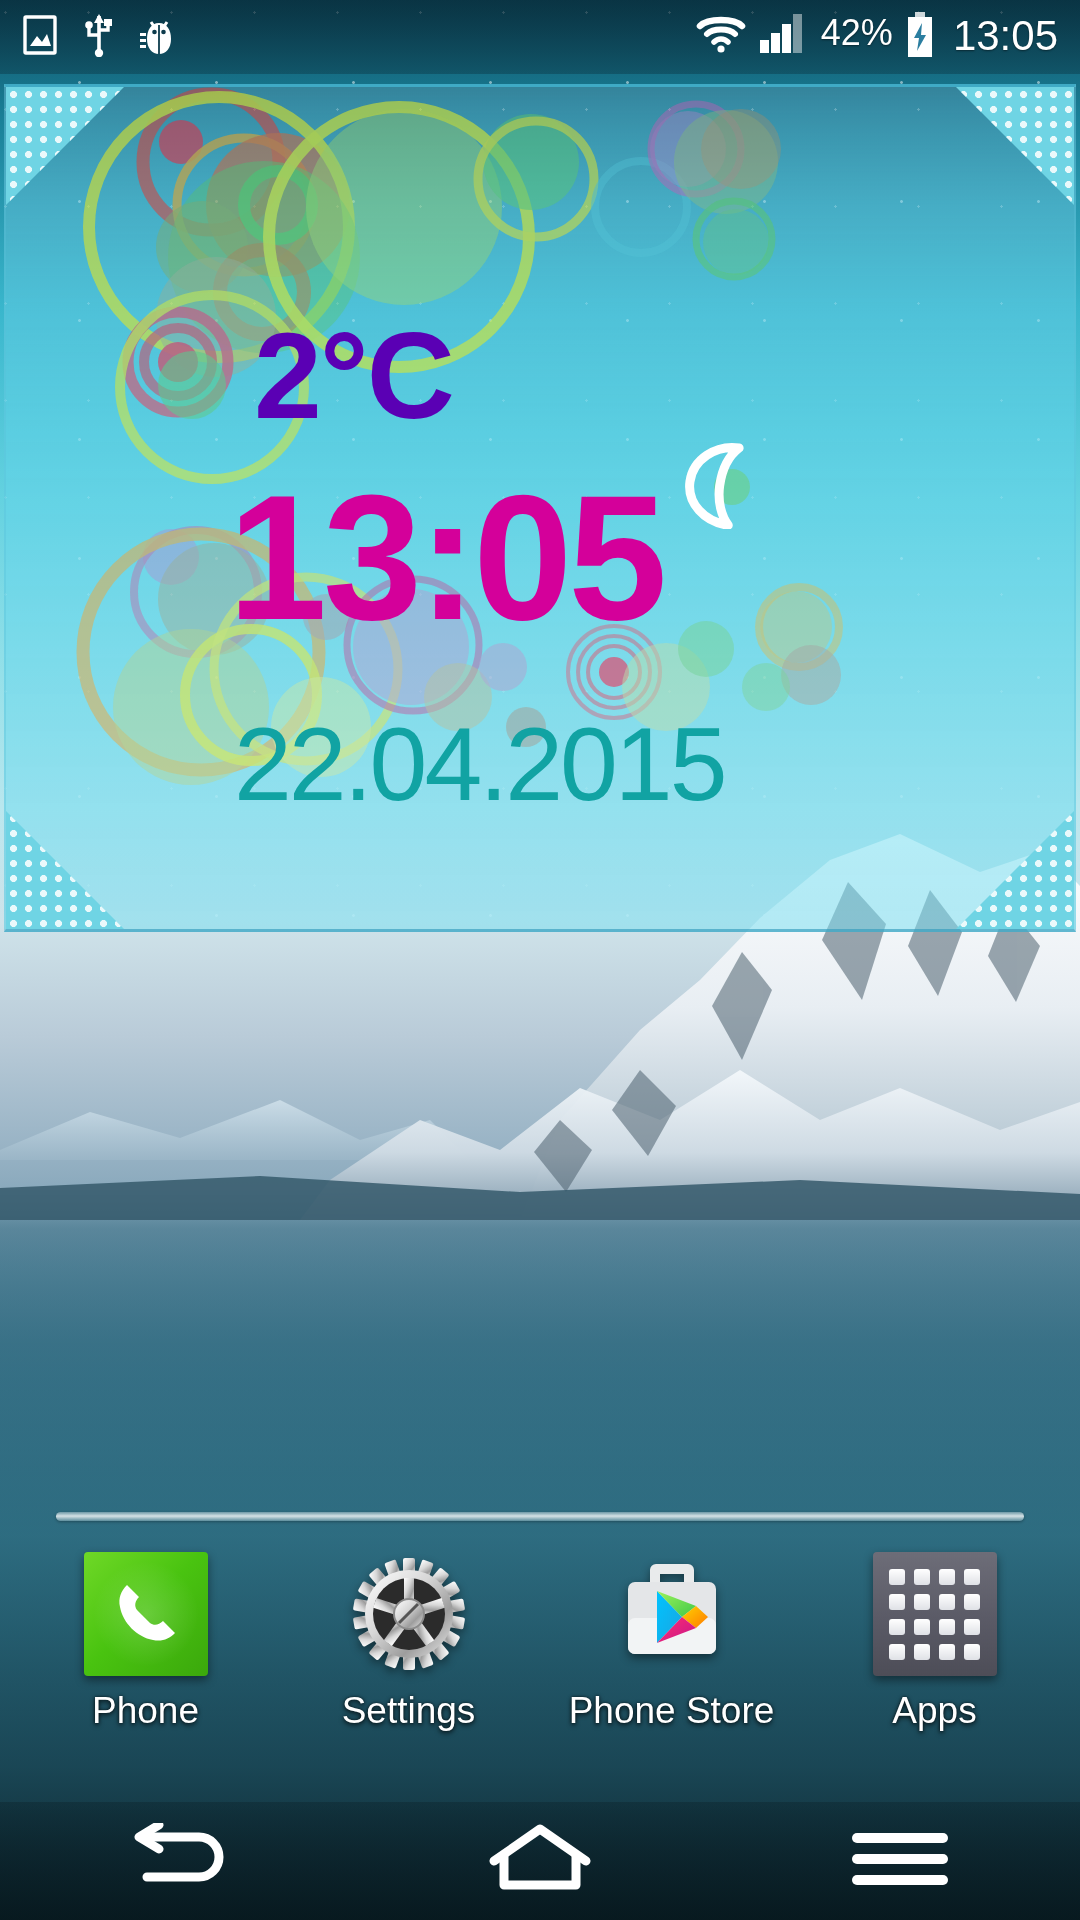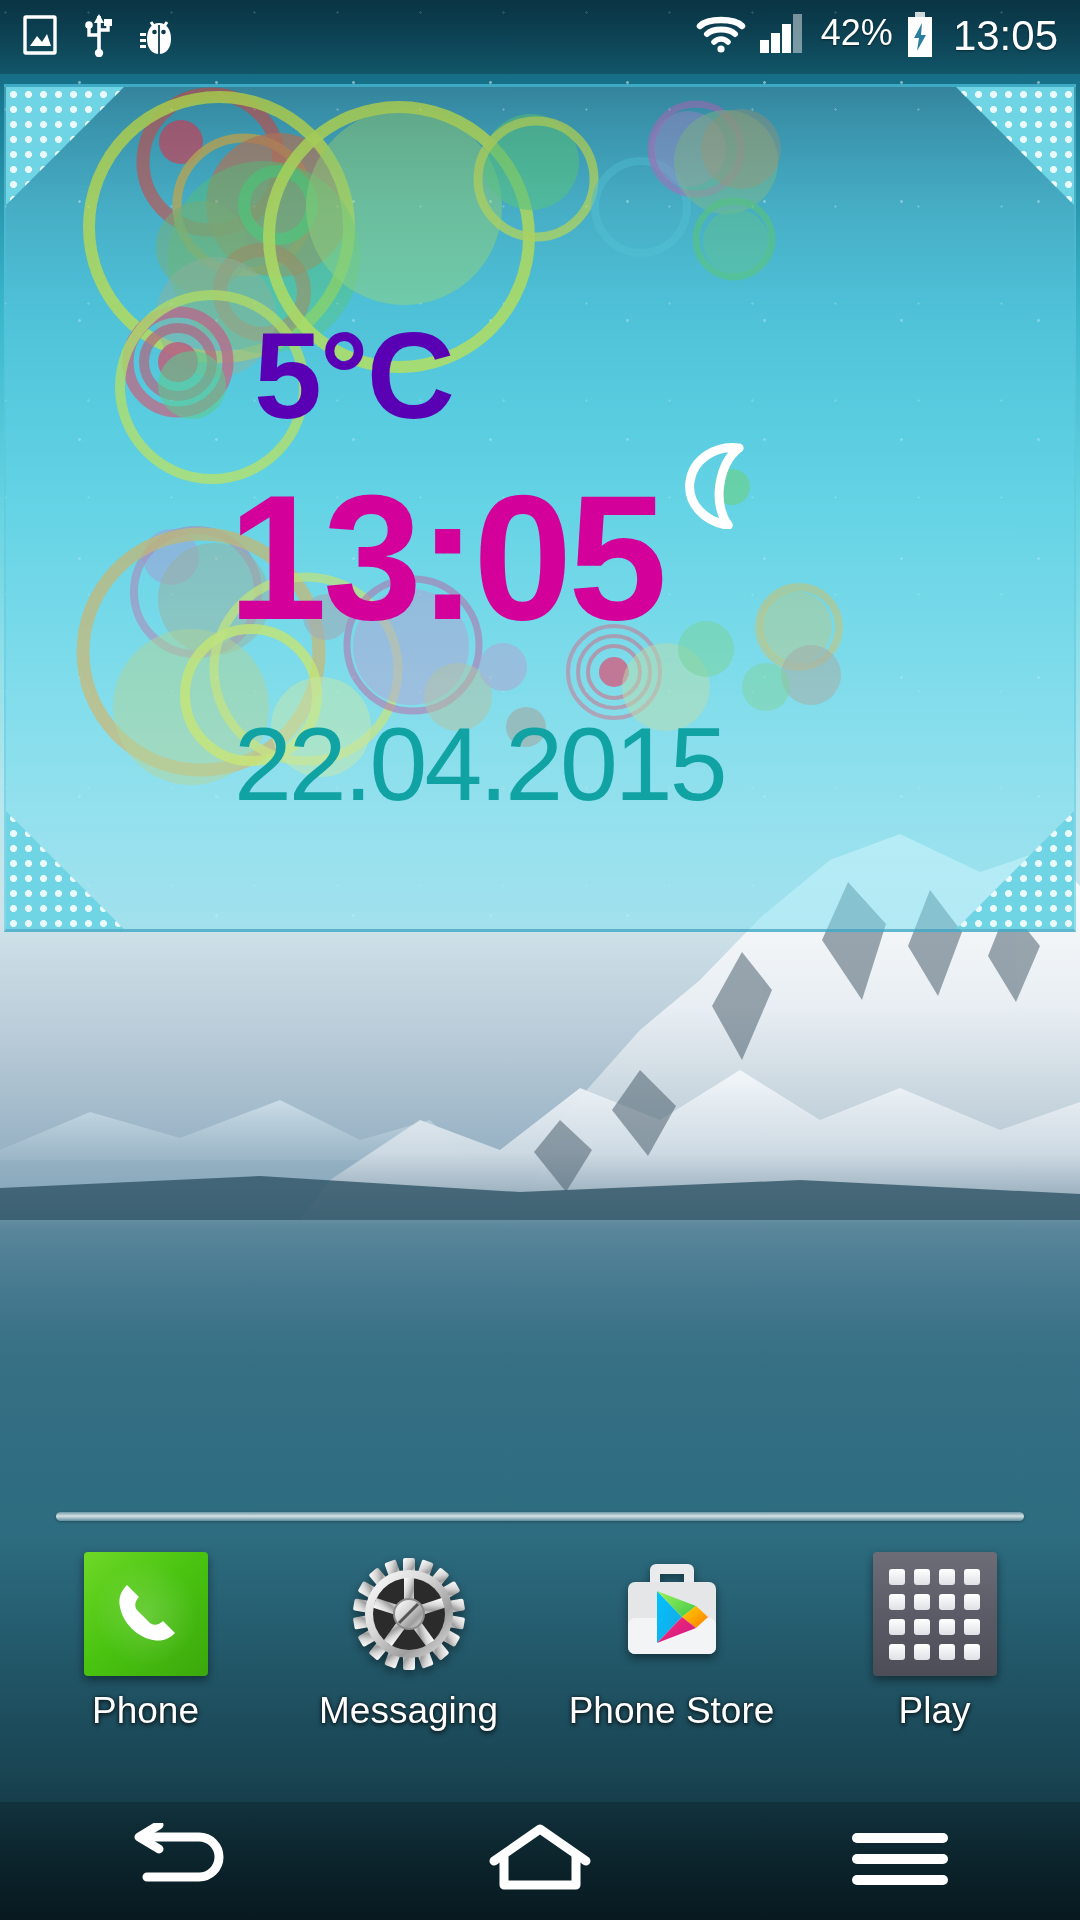--- a/index.html
+++ b/index.html
@@ -362,21 +362,21 @@
         </g>
       </svg>
     </div>
 
     <div class="w-corner tl"></div>
     <div class="w-corner tr"></div>
     <div class="w-corner bl"></div>
     <div class="w-corner br"></div>
 
     <div id="widget-text">
-      <div id="temp">5°C</div>
+      <div id="temp">2°C</div>
 
       <div id="moon-icon">
         <svg width="86" height="92" viewBox="0 0 86 92">
           <path d="M62,8 C38,8 18,26 18,48 C18,70 38,86 62,86 C54,78 48,64 48,48 C48,31 53,17 62,8 Z" fill="none" stroke="#ffffff" stroke-width="9" stroke-linejoin="round" transform="translate(6,0) rotate(8 43 46)"></path>
         </svg>
       </div>
 
       <div id="clock-big">13:05</div>
       <div id="date-big">22.04.2015</div>
     </div>
@@ -436,21 +436,21 @@
               <rect x="-5" y="-36" width="10" height="24" transform="rotate(144)"></rect>
               <rect x="-5" y="-36" width="10" height="24" transform="rotate(216)"></rect>
               <rect x="-5" y="-36" width="10" height="24" transform="rotate(288)"></rect>
             </g>
             <circle r="15" fill="url(#chrome)"></circle>
             <circle r="15" fill="none" stroke="#8b8b8b" stroke-width="2"></circle>
             <path d="M-10,9 L9,-10" stroke="#555" stroke-width="3"></path>
           </g>
         </svg>
       </div>
-      <div class="dock-label">Messaging</div>
+      <div class="dock-label">Settings</div>
     </div>
 
 
     <div class="dock-item">
       <div class="icon-box ic-plain">
         <svg width="120" height="116" viewBox="0 0 120 116">
           <path d="M44,8 H76 A6,6 0 0 1 82,14 V26 H72 V18 H48 V26 H38 V14 A6,6 0 0 1 44,8 Z" fill="#e9ebec"></path>
           <rect x="16" y="26" width="88" height="72" rx="7" fill="#e4e6e8"></rect>
           <rect x="16" y="62" width="88" height="36" rx="7" fill="#f2f4f5"></rect>
           <g transform="translate(44,34)">
@@ -496,21 +496,21 @@
           <i></i>
             <i></i>
             <i></i>
             <i></i>
           <i></i>
             <i></i>
             <i></i>
             <i></i>
         </div>
       </div>
-      <div class="dock-label">Play</div>
+      <div class="dock-label">Apps</div>
     </div>
 
   </div>
 
   <div id="navbar">
 
     <div class="nav-btn">
       <span>
         <svg width="110" height="72" viewBox="0 0 110 72">
           <path d="M22,54 H74 A20,20 0 0 0 74,14 H18" fill="none" stroke="#fff" stroke-width="9" stroke-linecap="round" stroke-linejoin="round"></path>

